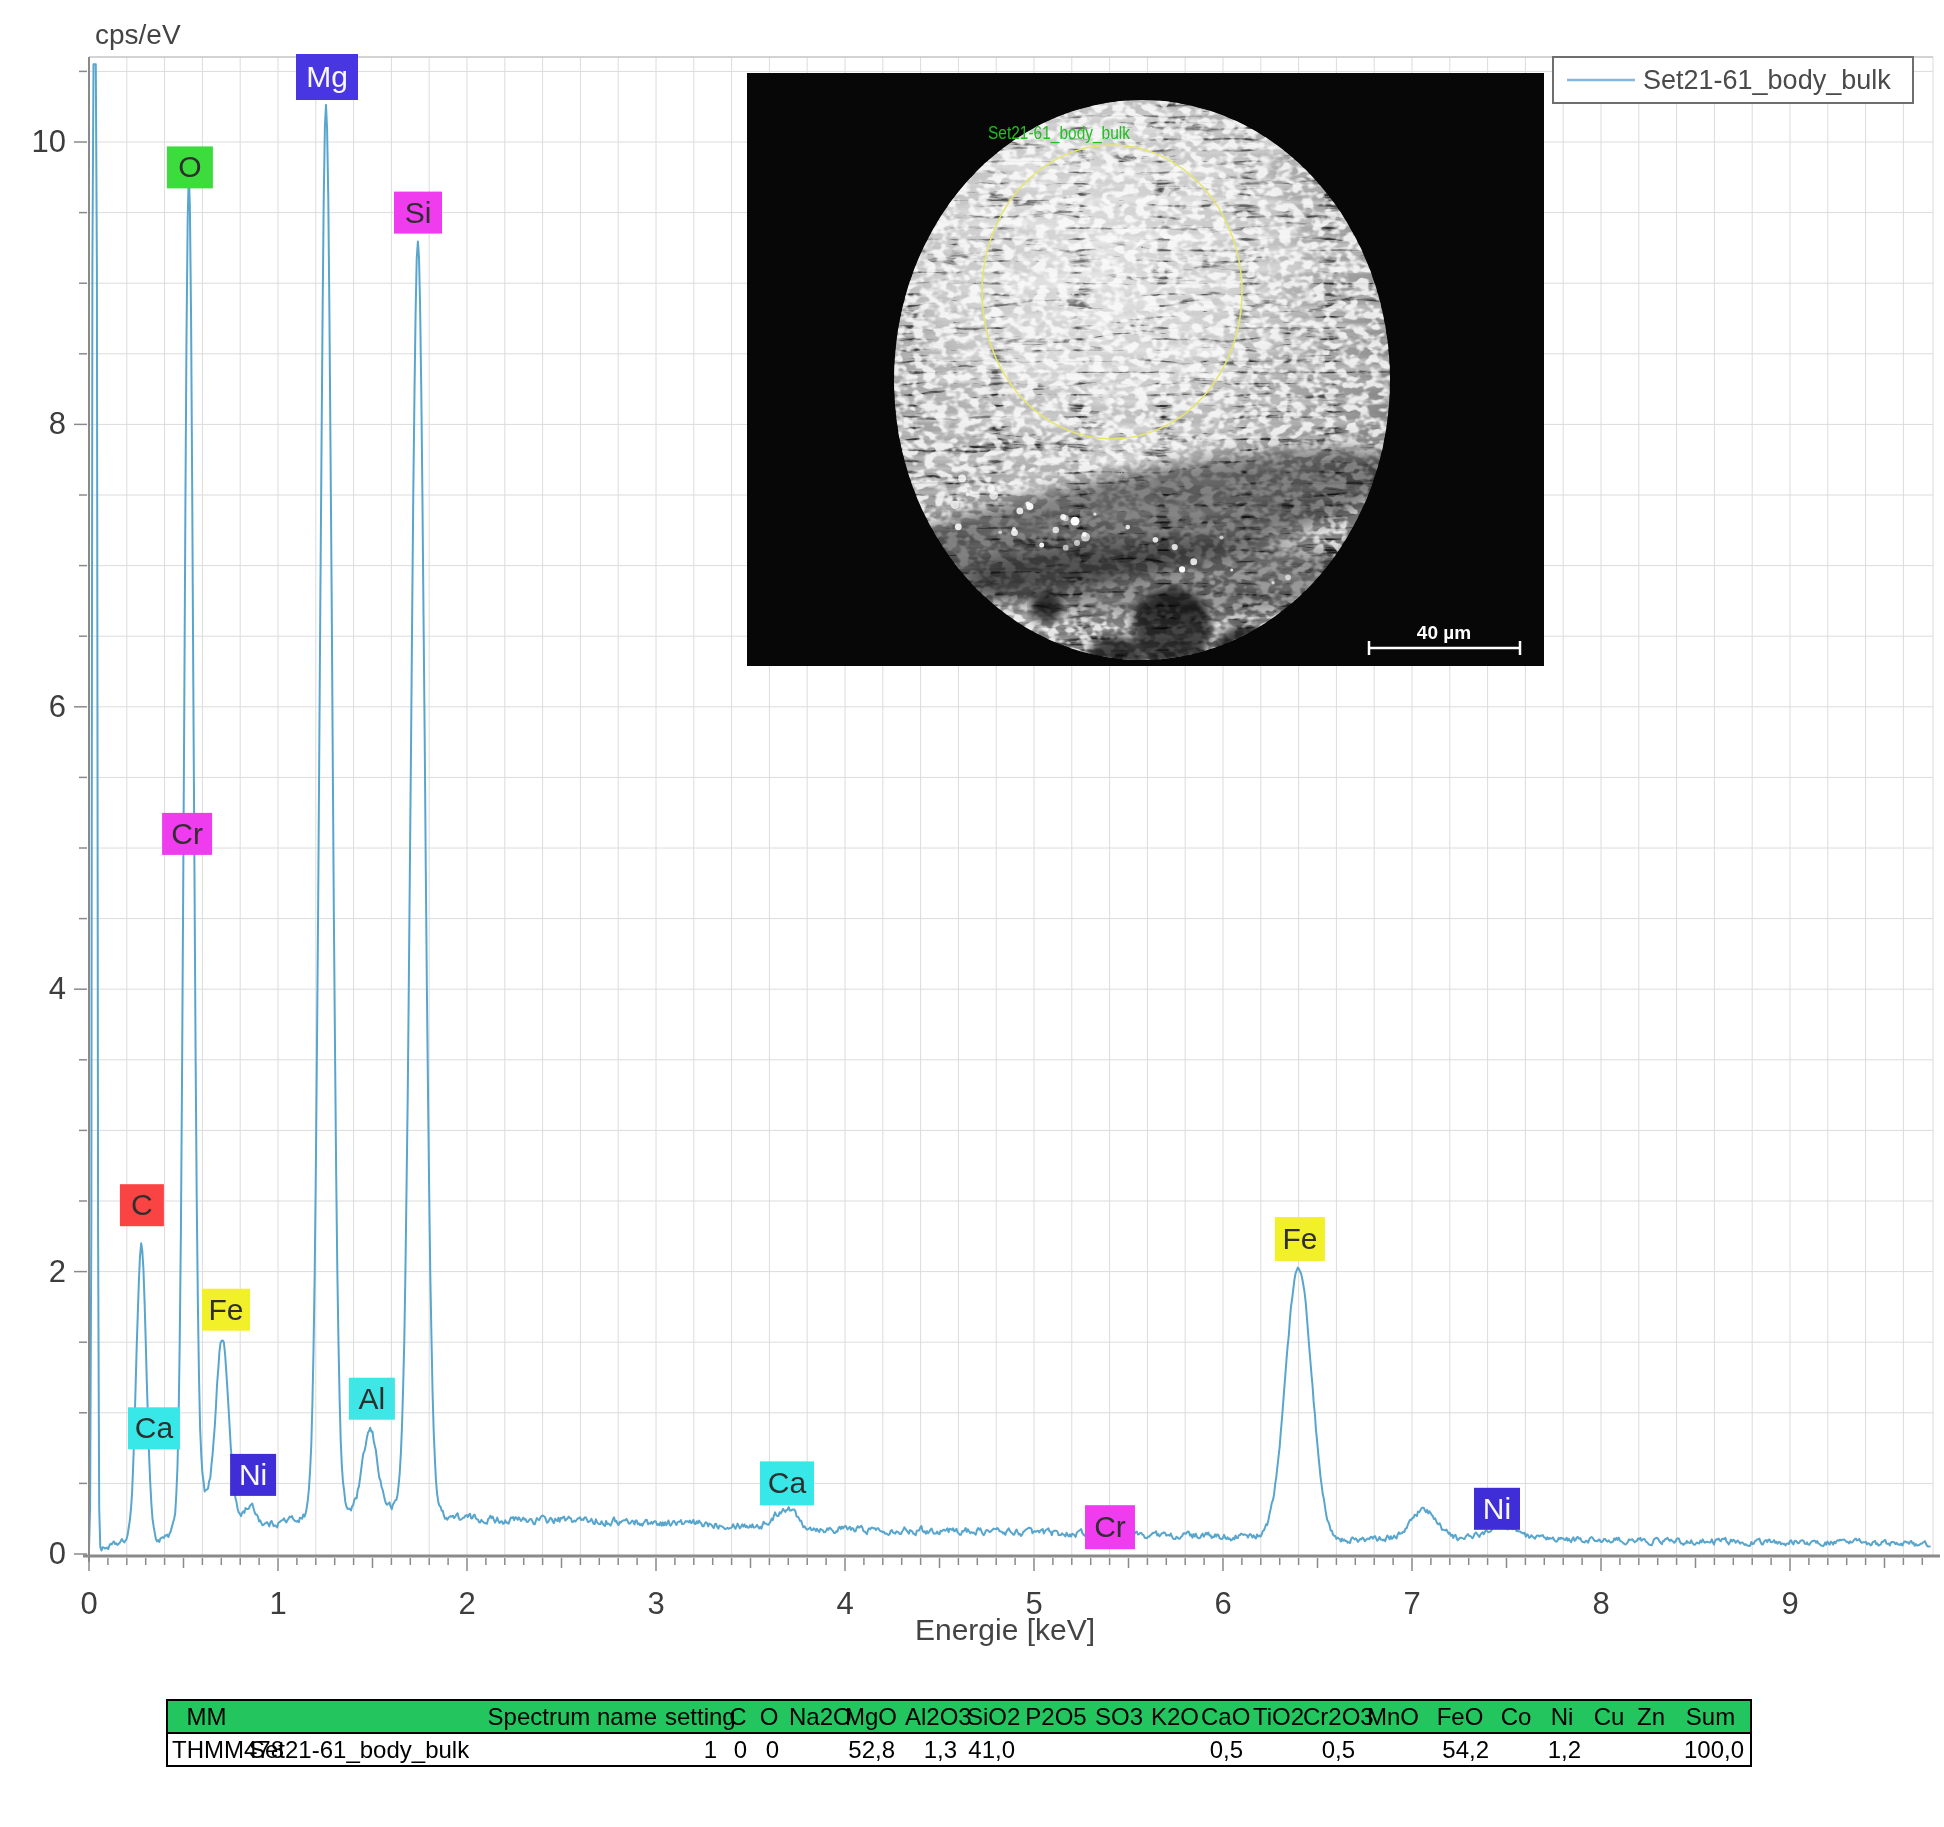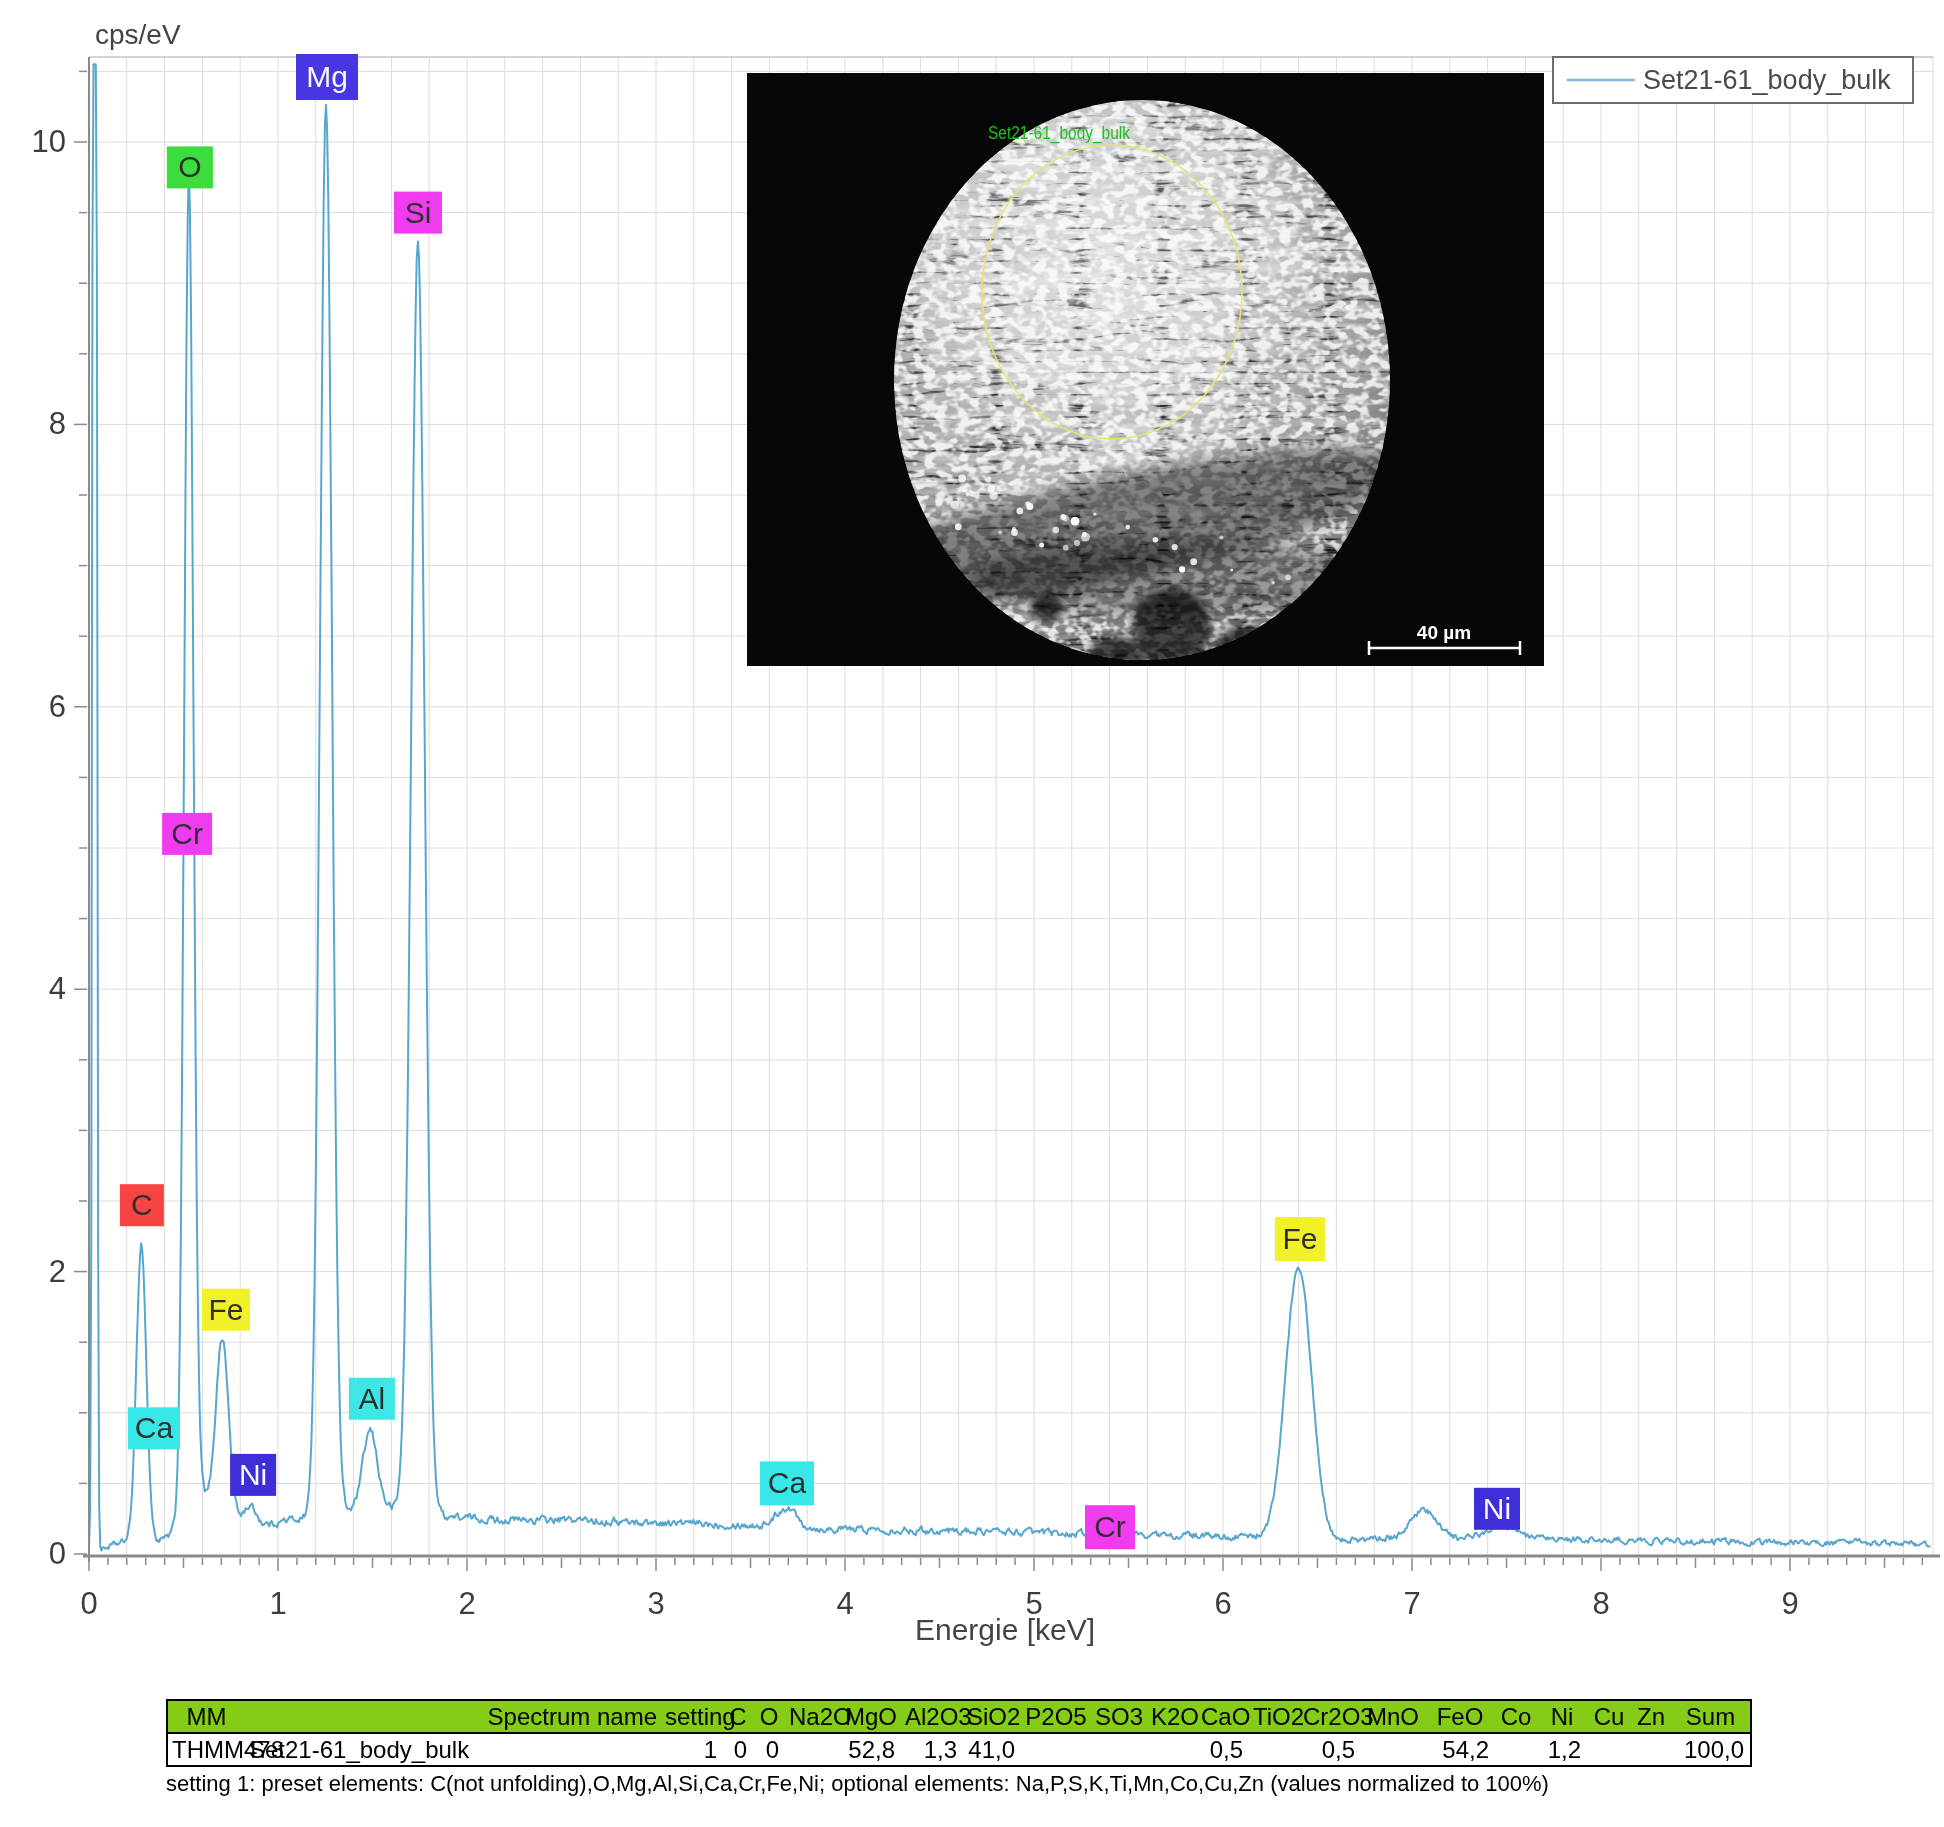--- a/index.html
+++ b/index.html
@@ -2,21 +2,21 @@
 <html><head>
 <meta charset="utf-8">
 <style>
   html,body{margin:0;padding:0;background:#ffffff;}
   #page{position:relative;width:1944px;height:1827px;background:#ffffff;overflow:hidden;
         font-family:"Liberation Sans", sans-serif;}
   #chart-svg{position:absolute;left:0;top:0;}
   #results-table{position:absolute;left:166px;top:1699px;width:1584px;border-collapse:collapse;
         table-layout:fixed;font-family:"Liberation Sans",sans-serif;font-size:24px;color:#000;
         border:2px solid #000;background:#fff;}
-  #results-table thead tr{background:#84cc16;border-bottom:2px solid #000;}
+  #results-table thead tr{background:#22c55e;border-bottom:2px solid #000;}
   #results-table th{font-weight:400;text-align:center;padding:1px 4px;white-space:nowrap;overflow:visible;height:29px;}
   #results-table td{padding:1px 4px;white-space:nowrap;overflow:visible;height:29px;}
   #results-table th.h-spec{text-align:right;padding-left:72px;}
   #results-table td.c-left{text-align:left;}
   #results-table td.c-num{text-align:right;padding-right:6px;}
   #footnote{position:absolute;left:166px;top:1771px;font-size:22px;color:#000;white-space:nowrap;}
 </style>
 </head>
 <body>
 
@@ -476,14 +476,13 @@
           <td class="c-num"></td>
           <td class="c-num">54,2</td>
           <td class="c-num"></td>
           <td class="c-num">1,2</td>
           <td class="c-num"></td>
           <td class="c-num"></td>
           <td class="c-num">100,0</td>
         </tr>
       </tbody>
   </table>
-  <div id="footnote">setting 1: preset elements: C(not unfolding),O,Mg,Al,Si,Ca,Cr,Fe,Ni; optional elements: Na,P,S,K,Ti,Mn,Co,Cu,Zn (values normalized to 100%)</div>
 </div>
 
 </body></html>

